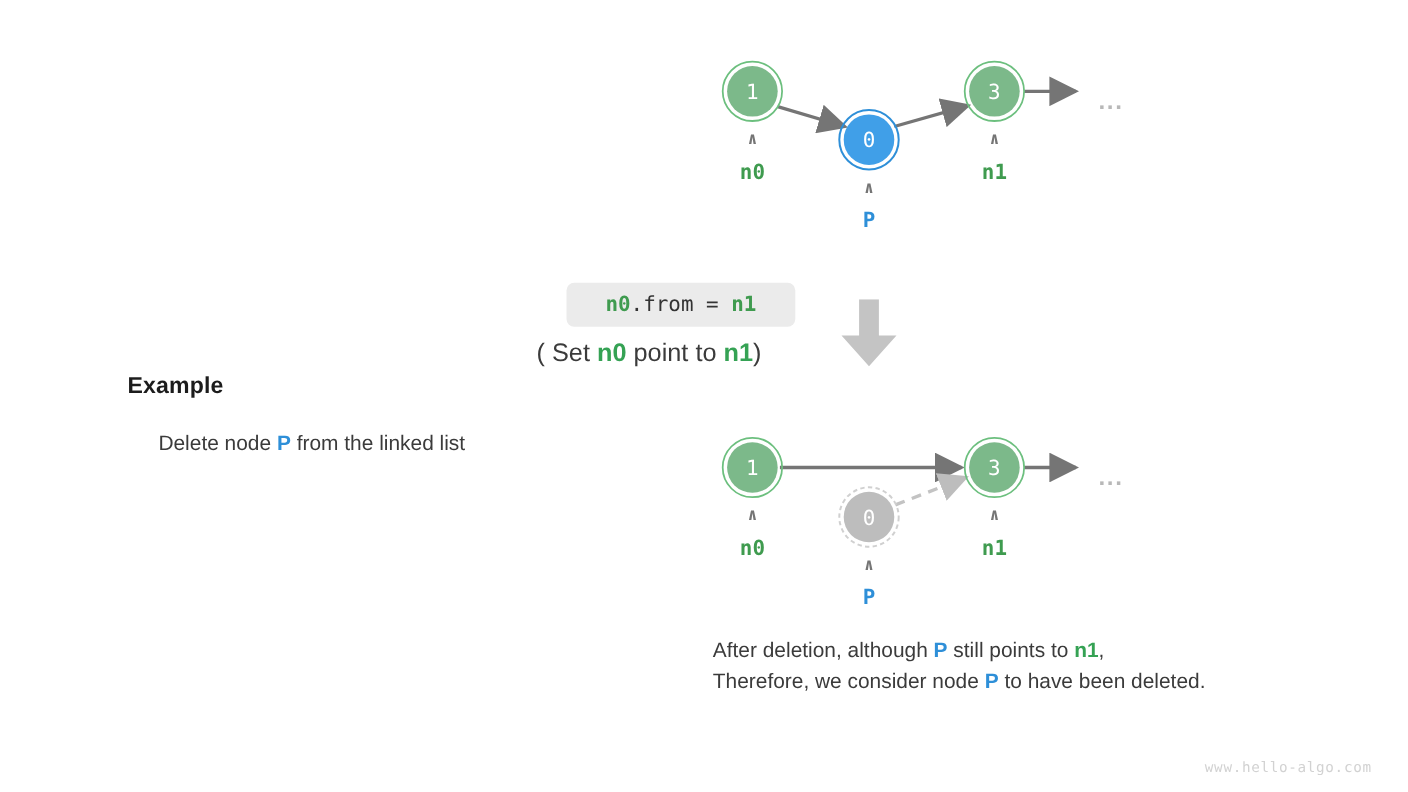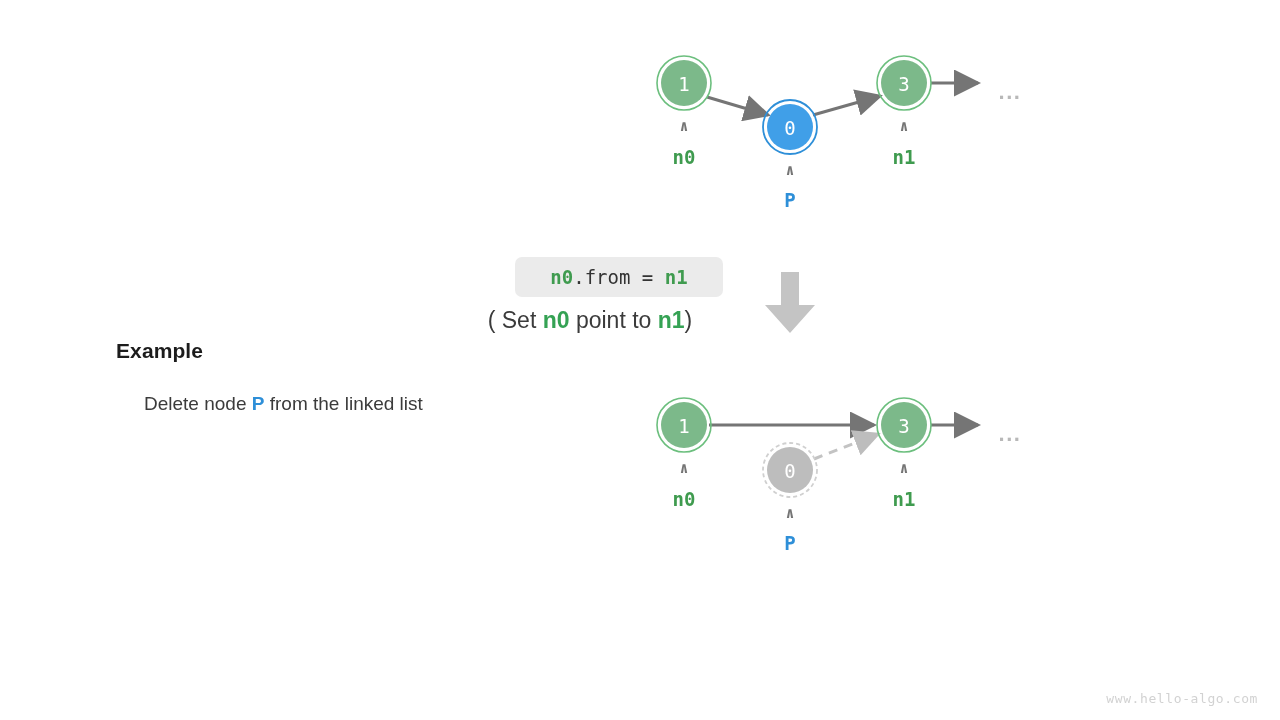--- a/index.html
+++ b/index.html
@@ -66,21 +66,21 @@
   }
 
   
   .bottom-caption{
     position:absolute;left:648px;top:578px;
     font-size:19px;color:#3b3b3b;line-height:28px;white-space:nowrap;
   }
 
   
   .watermark{
-    position:absolute;right:22px;bottom:14px;
+    position:absolute;right:33px;bottom:14px;
     font-family:"DejaVu Sans Mono","Liberation Mono",monospace;
     font-size:13px;color:#d2d2d2;letter-spacing:.6px;
   }
 </style>
 </head>
 <body>
 
 <div class="stage">
 
   <svg class="diagram" width="1280" height="720">
@@ -160,17 +160,19 @@
 
   <div class="code-chip"><span class="nvar">n0</span><span>.from = </span><span class="nvar">n1</span></div>
 
   <div class="code-caption"><span>( Set </span><span class="nvar">n0</span><span> point to </span><span class="nvar">n1</span><span>)</span></div>
 
   <svg class="down-arrow" width="54" height="62" viewBox="0 0 54 62">
     <path d="M18,0 H36 V33 H52 L27,61 L2,33 H18 Z" fill="#c4c4c4"></path>
   </svg>
 
   <div class="bottom-caption">
+    <div><span>After deletion, although </span><span class="pvar">P</span><span> still points to </span><span class="nvar">n1</span><span>,</span></div>
+    <div><span>Therefore, we consider node </span><span class="pvar">P</span><span> to have been deleted.</span></div>
   </div>
 
   <div class="watermark">www.hello-algo.com</div>
 
 </div>
 
 </body></html>

